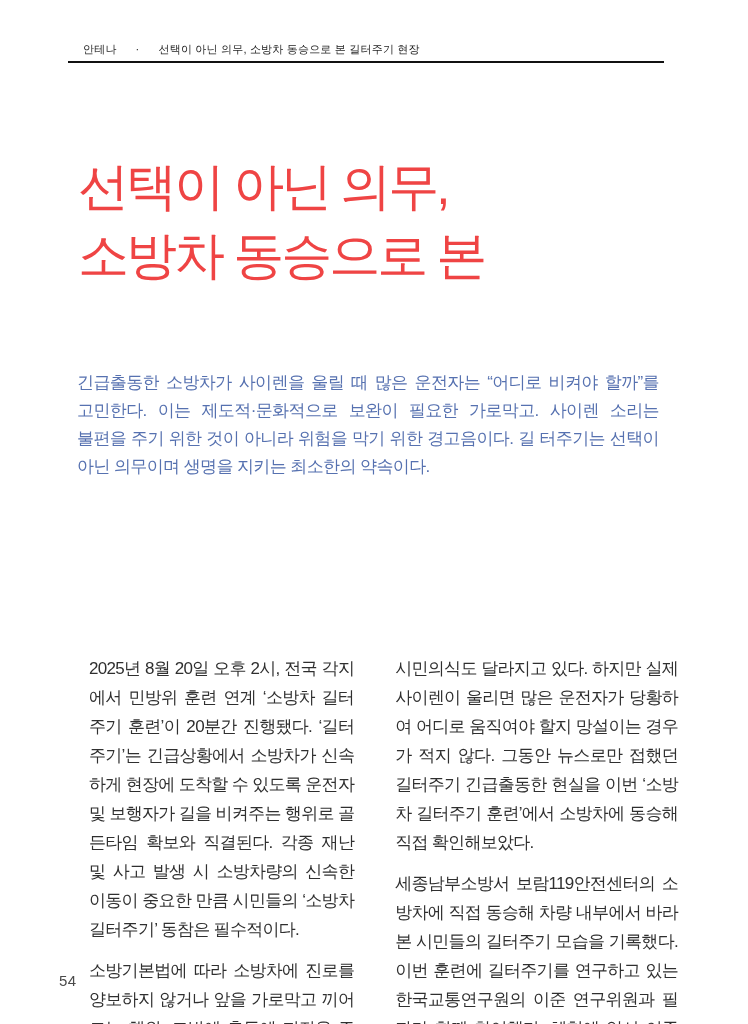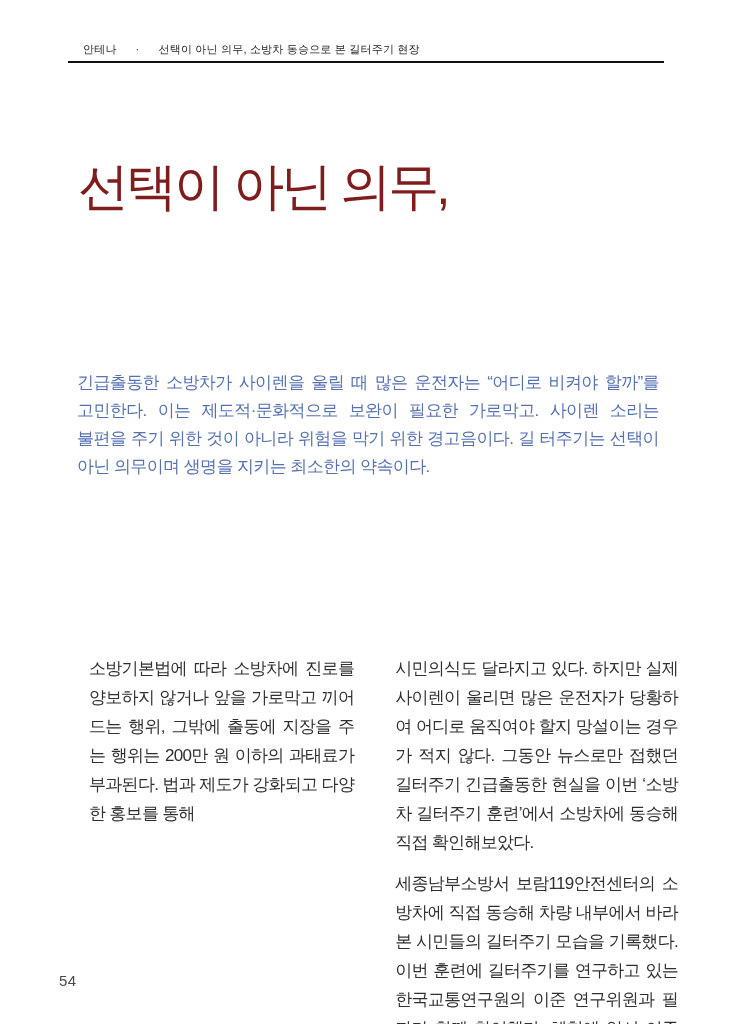--- a/index.html
+++ b/index.html
@@ -24,21 +24,21 @@
     position: absolute; left: 62px; top: 55px; width: 596px; height: 0;
     border-top: 2px solid #111111;
   }
 
   
   .title-block {
     position: absolute; left: 60px; top: 140px; width: 420px;
   }
   .title-line {
     font-size: 51px; line-height: 57px; font-weight: 500;
-    letter-spacing: -3px; color: #7f1d1d; white-space: nowrap;
+    letter-spacing: -3px; color: #ef4444; white-space: nowrap;
   }
 
   
   .byline {
     position: absolute; left: 418px; top: 213px; width: 150px;
   }
   .byline-rule-top { width: 64px; border-top: 2px solid #4867a8; }
   .byline-name-row { margin-top: 7px; white-space: nowrap; }
   .byline-name { font-size: 15px; color: #6e8edd; letter-spacing: 1px; }
   .byline-role { font-size: 12px; color: #333333; font-weight: bold; margin-left: 4px; }
@@ -74,27 +74,29 @@
 
 <div class="page">
 
   <div class="runhead">
     <span>안테나</span><span class="sep">·</span><span>선택이 아닌 의무, 소방차 동승으로 본 길터주기 현장</span>
   </div>
   <div class="runhead-rule"></div>
 
   <div class="title-block">
     <div class="title-line">선택이 아닌 의무,</div>
+    <div class="title-line">소방차 동승으로 본</div>
   </div>
 
 
   <div class="lead">긴급출동한 소방차가 사이렌을 울릴 때 많은 운전자는 “어디로 비켜야 할까”를 고민한다. 이는 제도적·문화적으로 보완이 필요한 가로막고. 사이렌 소리는 불편을 주기 위한 것이 아니라 위험을 막기 위한 경고음이다. 길 터주기는 선택이 아닌 의무이며 생명을 지키는 최소한의 약속이다.</div>
 
   <div class="body-cols">
     <div class="col col-left">
+      <p>2025년 8월 20일 오후 2시, 전국 각지에서 민방위 훈련 연계 ‘소방차 길터주기 훈련’이 20분간 진행됐다. ‘길터주기’는 긴급상황에서 소방차가 신속하게 현장에 도착할 수 있도록 운전자 및 보행자가 길을 비켜주는 행위로 골든타임 확보와 직결된다. 각종 재난 및 사고 발생 시 소방차량의 신속한 이동이 중요한 만큼 시민들의 ‘소방차 길터주기’ 동참은 필수적이다.</p>
       <p>소방기본법에 따라 소방차에 진로를 양보하지 않거나 앞을 가로막고 끼어드는 행위, 그밖에 출동에 지장을 주는 행위는 200만 원 이하의 과태료가 부과된다. 법과 제도가 강화되고 다양한 홍보를 통해</p>
     </div>
     <div class="col col-right">
       <p>시민의식도 달라지고 있다. 하지만 실제 사이렌이 울리면 많은 운전자가 당황하여 어디로 움직여야 할지 망설이는 경우가 적지 않다. 그동안 뉴스로만 접했던 길터주기 긴급출동한 현실을 이번 ‘소방차 길터주기 훈련’에서 소방차에 동승해 직접 확인해보았다.</p>
       <p>세종남부소방서 보람119안전센터의 소방차에 직접 동승해 차량 내부에서 바라본 시민들의 길터주기 모습을 기록했다. 이번 훈련에 길터주기를 연구하고 있는 한국교통연구원의 이준 연구위원과 필자가 함께 참여했다. 체험에 앞서 이준 연구위원과 안전센터장과 이야기를 나누며 한국과 미국의 사</p>
     </div>
   </div>
 
   <div class="page-number">54</div>
 

